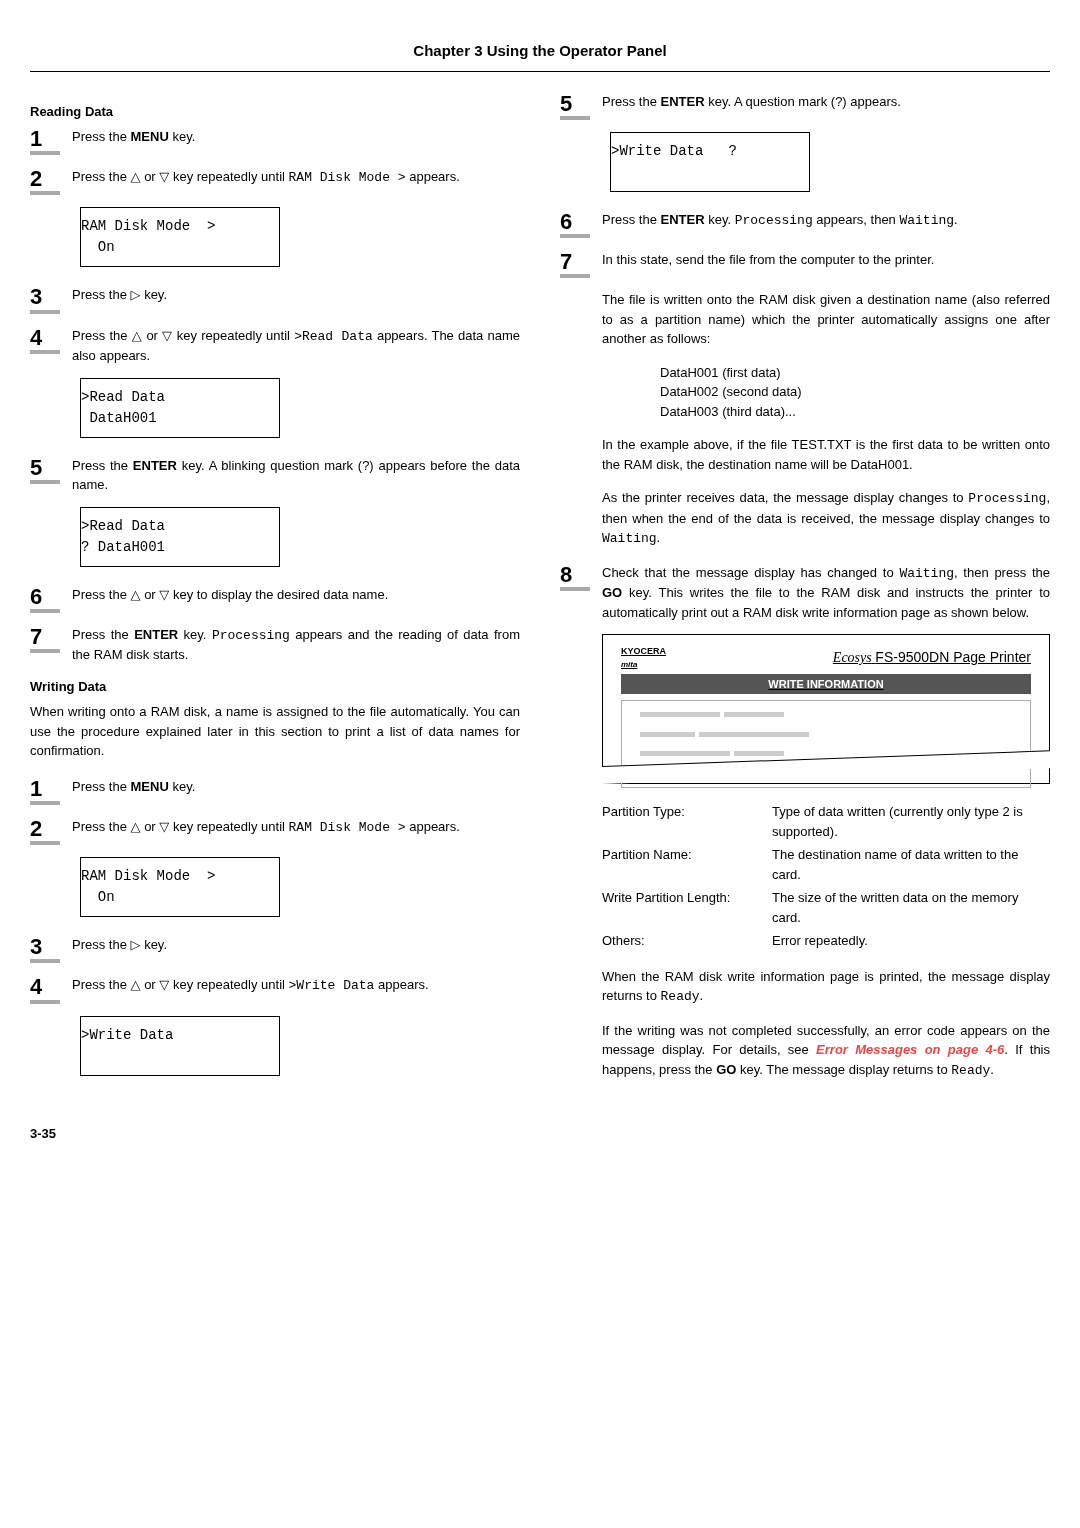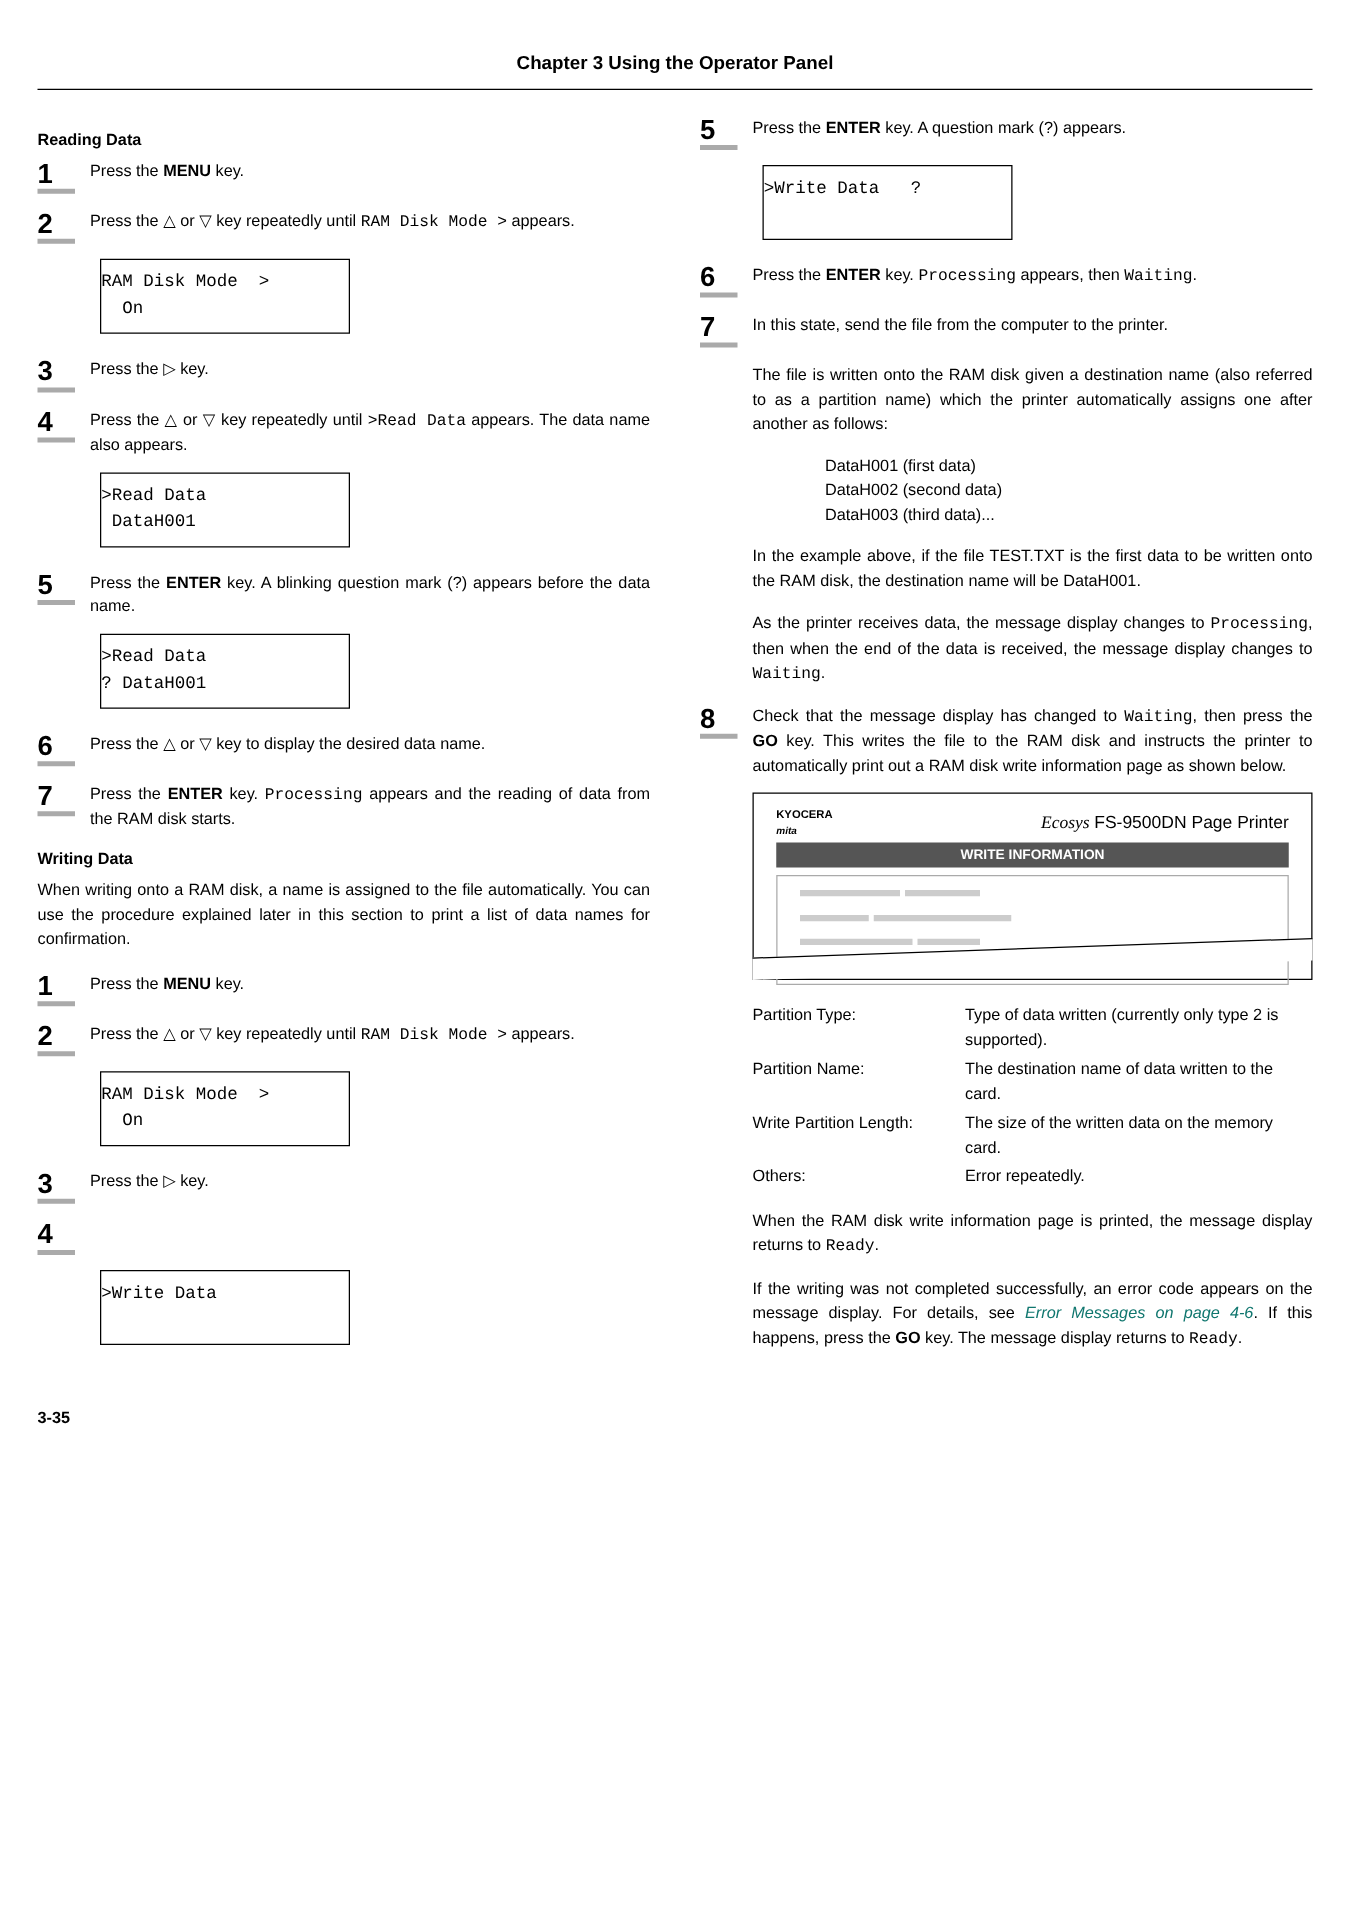--- a/index.html
+++ b/index.html
@@ -144,22 +144,23 @@
       border-collapse: collapse;
     }
     .def-table td {
       vertical-align: top;
       padding: 2px 4px 2px 0;
     }
     .def-table td:first-child {
       width: 170px;
     }
     .link {
-      color: #0f766e;
+      color: #ef4444;
       font-style: italic;
+      font-weight: bold;
     }
     .page-num {
       font-weight: bold;
       margin-top: 30px;
       font-size: 13px;
     }
     .justify { text-align: justify; }
   </style>
 </head>
 <body>
@@ -246,20 +247,23 @@
     <div class="display-box">RAM Disk Mode  &gt;
   On</div>
 
     <div class="step">
       <div class="step-num">3</div>
       <div class="step-body">Press the ▷ key.</div>
     </div>
 
     <div class="step">
       <div class="step-num">4</div>
+      <div class="step-body">
+        <span>Press the △ or ▽ key repeatedly until </span><span class="mono">&gt;Write Data</span><span> appears.</span>
+      </div>
     </div>
 
     <div class="display-box">&gt;Write Data
  </div>
 
   </div>
 
   <div class="col">
 
     <div class="step">
@@ -298,21 +302,21 @@
       <span>As the printer receives data, the message display changes to </span><span class="mono">Processing</span><span>, then when the end of the data is received, the message display changes to </span><span class="mono">Waiting</span><span>.</span>
     </div>
 
     <div class="step">
       <div class="step-num">8</div>
       <div class="step-body">
         <span>Check that the message display has changed to </span><span class="mono">Waiting</span><span>, then press the </span><span class="bold">GO</span><span> key. This writes the file to the RAM disk and instructs the printer to automatically print out a RAM disk write information page as shown below.</span>
       </div>
     </div>
 
-    <div style="margin-left:42px;">
+    <div style="margin-left:42px;text-decoration:underline;">
       <div class="info-page">
         <div class="info-page-header">
           <div>
             <div class="logo">KYOCERA</div>
             <div class="logo" style="font-size:8px;font-style:italic;">mita</div>
           </div>
           <div style="text-align:right;">
             <span class="ecosys">Ecosys</span>
             <span class="printer-model">FS-9500DN Page Printer</span>
           </div>

